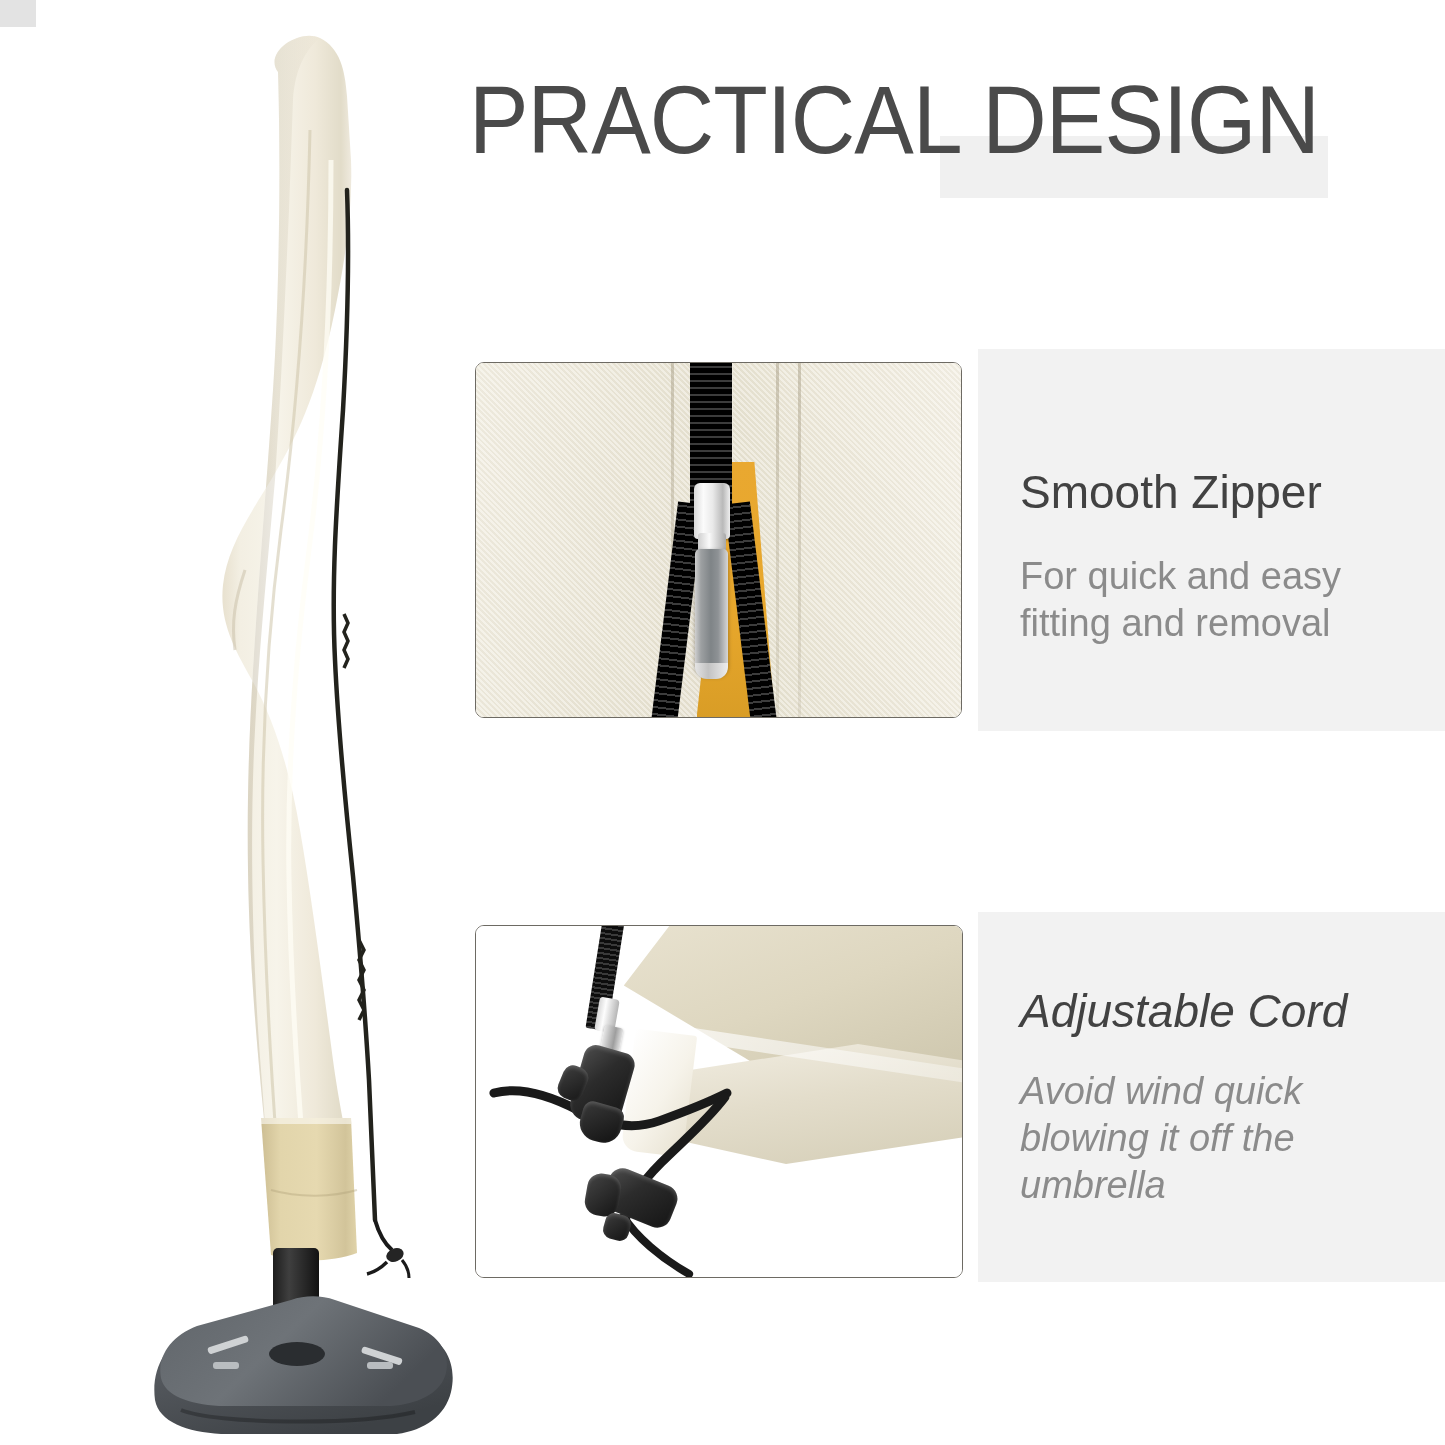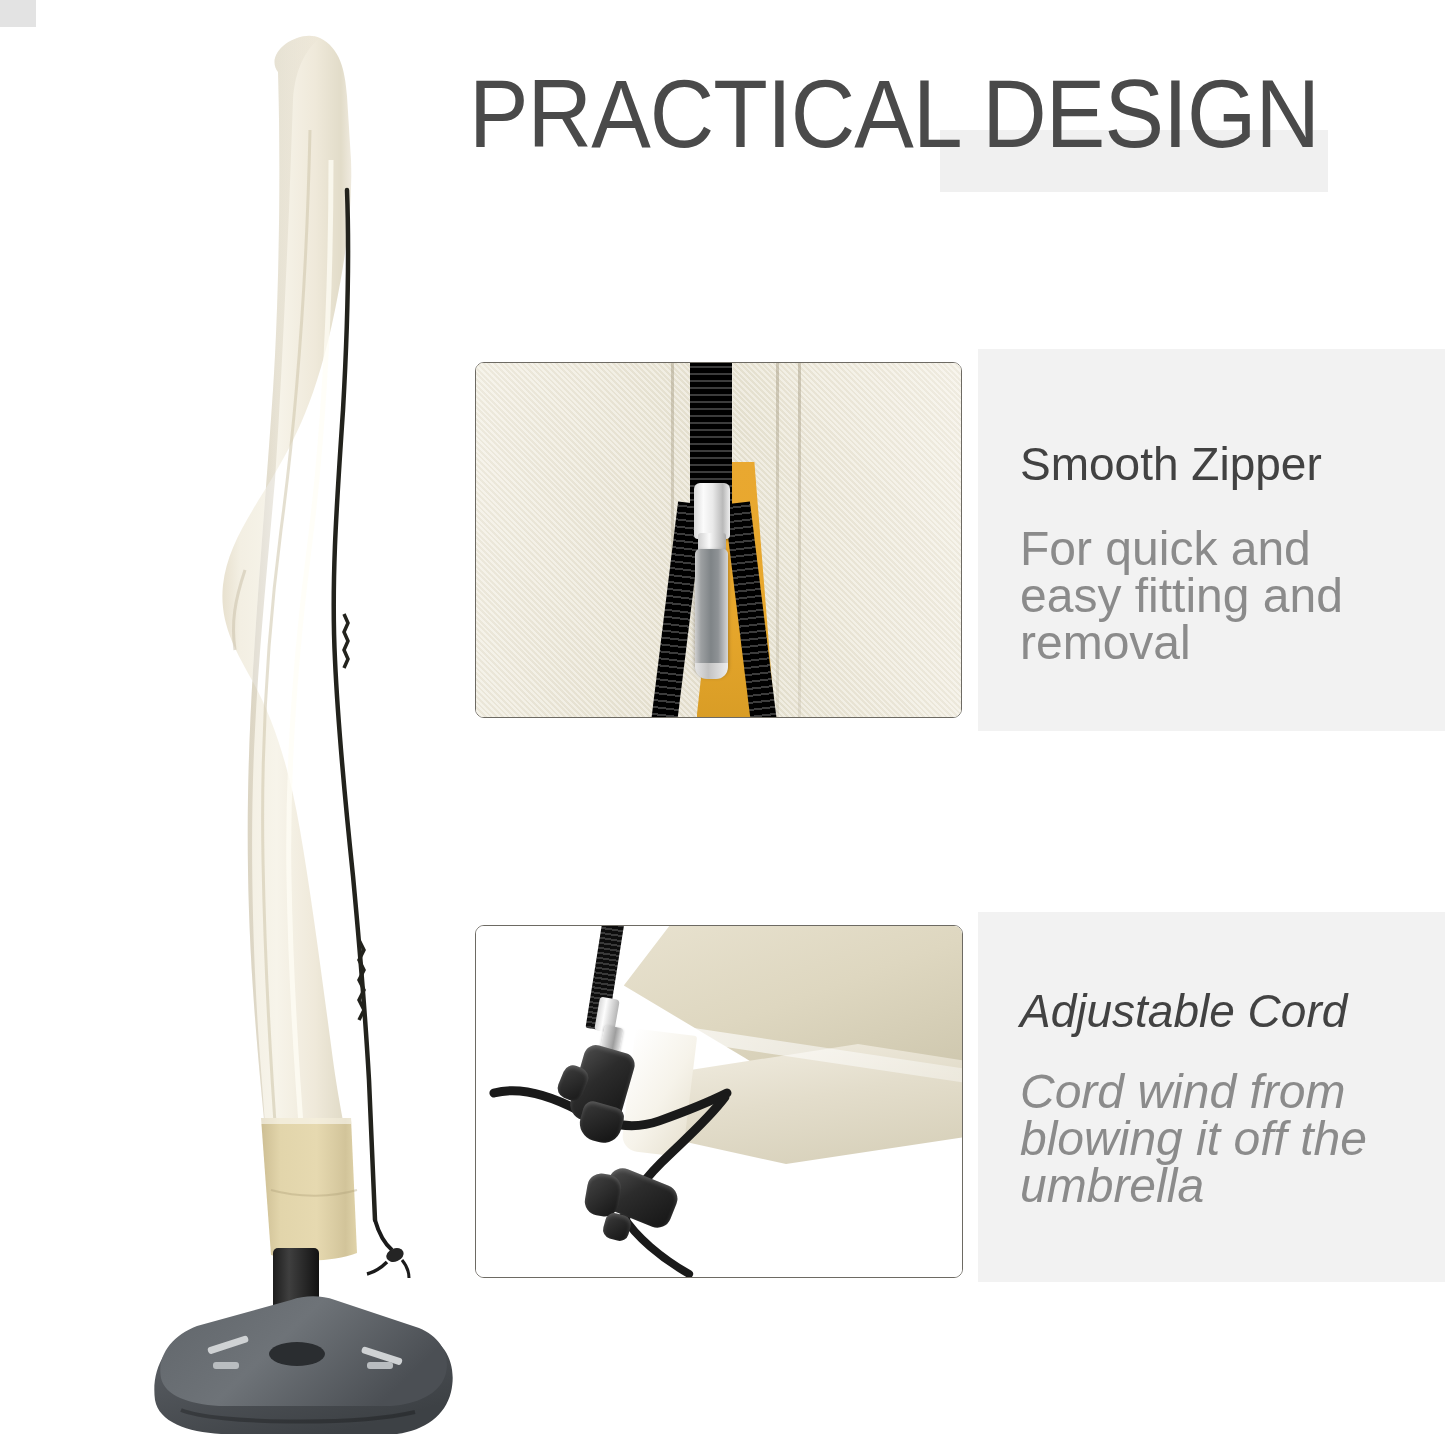--- a/index.html
+++ b/index.html
@@ -23,21 +23,21 @@
     position: absolute;
     left: 0; top: 0;
     width: 36px; height: 27px;
     background: #e3e3e3;
   }
 
   
   .title-block {
     position: absolute;
     left: 455px;
-    top: 62px;
+    top: 68px;
     width: 975px;
     height: 145px;
   }
   .title-hl {
     position: absolute;
     left: 485px;
     top: 68px;
     width: 388px;
     height: 62px;
     background: #f0f0f0;
@@ -73,30 +73,30 @@
   .feature-heading {
     color: #424242;
     font-size: 46px;
     line-height: 54px;
     font-weight: 400;
     letter-spacing: 0px;
     white-space: nowrap;
   }
   .feature-desc {
     color: #8b8b8b;
-    font-size: 48px;
+    font-size: 38px;
     line-height: 47px;
     font-weight: 300;
     max-width: 400px;
   }
 
   
   #feature-1-photo { left: 475px; top: 362px; width: 487px; height: 356px; }
   #feature-1-panel { left: 978px; top: 349px; width: 467px; height: 382px; }
-  #feature-1-panel .feature-heading { margin-top: 88px; }
+  #feature-1-panel .feature-heading { margin-top: 116px; }
   #feature-1-panel .feature-desc { margin-top: 34px; }
 
   
   #feature-2-photo { left: 475px; top: 925px; width: 488px; height: 353px; }
   #feature-2-panel { left: 978px; top: 912px; width: 467px; height: 370px; font-style: italic; }
   #feature-2-panel .feature-heading { margin-top: 72px; }
   #feature-2-panel .feature-desc { margin-top: 30px; }
 
   
   .zip-photo { position: absolute; inset: 0; background: #eeeade; }
@@ -406,16 +406,16 @@
       <div class="toggle" style="left:84px; top:140px; width:26px; height:34px; transform:rotate(22deg); border-radius:10px; background:linear-gradient(130deg,#3f3f3f,#171717);"></div>
 
       <div class="toggle" style="left:128px; top:250px; width:72px; height:44px; transform:rotate(22deg); border-radius:14px;"></div>
       <div class="toggle" style="left:110px; top:248px; width:34px; height:42px; transform:rotate(10deg); border-radius:14px; background:linear-gradient(130deg,#454545,#141414);"></div>
       <div class="toggle" style="left:128px; top:288px; width:26px; height:26px; transform:rotate(16deg); border-radius:9px; background:linear-gradient(130deg,#3d3d3d,#131313);"></div>
     </div>
   </div>
 
   <div class="feature-textpanel" id="feature-2-panel">
     <div class="feature-heading">Adjustable Cord</div>
-    <div class="feature-desc">Cord wind from blowing it off the umbrella</div>
+    <div class="feature-desc">Avoid wind quick blowing it off the umbrella</div>
   </div>
 
 </div>
 
 </body></html>

